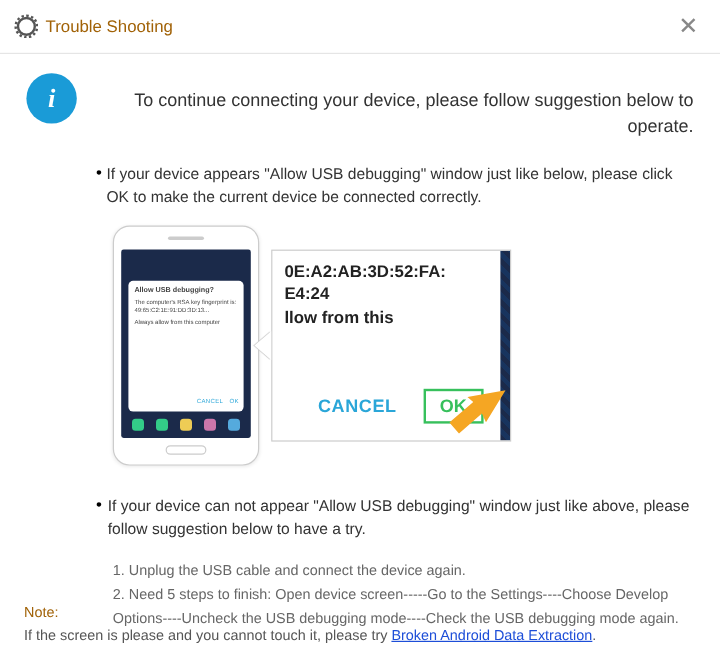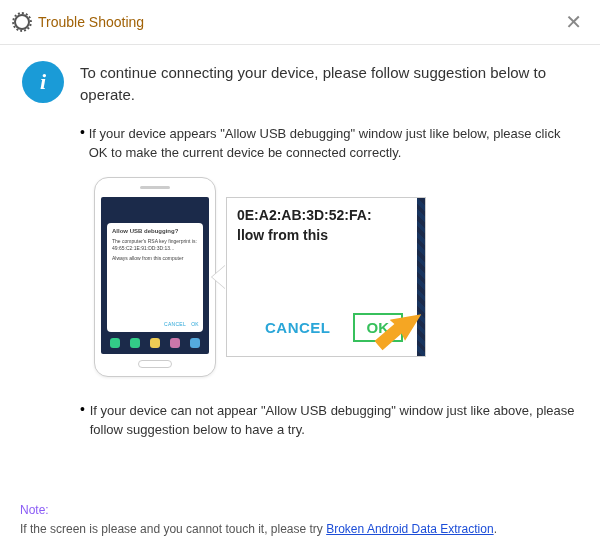--- a/index.html
+++ b/index.html
@@ -7,21 +7,21 @@
 
 .titlebar { display: flex; align-items: center; padding: 8px 14px; border-bottom: 1px solid #e5e5e5; }
 .titlebar .gear { width: 16px; height: 16px; border: 2px solid #555; border-radius: 50%; position: relative; margin-right: 8px; }
 .titlebar .gear:before { content: ""; position: absolute; inset: -4px; border: 2px dotted #555; border-radius: 50%; }
 .titlebar .title { font-size: 14px; color: #a16207; font-weight: 500; }
 .titlebar .close { margin-left: auto; font-size: 20px; color: #888; cursor: pointer; line-height: 1; padding: 4px; }
 
 .body { padding: 16px 22px 0 22px; }
 .row1 { display: flex; gap: 16px; }
 .info-circle { flex: 0 0 42px; width: 42px; height: 42px; background: #1a9bd7; border-radius: 50%; display: flex; align-items: center; justify-content: center; color: #fff; font-weight: 600; font-size: 22px; font-family: Georgia, serif; font-style: italic; }
-.heading { font-size: 15px; color: #333; line-height: 1.45; margin-top: 1px; }
+.heading { font-size: 15px; color: #333; line-height: 1.45; margin-top: 12px; text-align: right; }
 
 .point { display: flex; margin-left: 58px; margin-top: 18px; }
 .bullet { width: 14px; font-size: 14px; line-height: 1.2; color: #000; }
 .ptext { font-size: 13px; color: #333; line-height: 1.5; }
 
 .demo { margin-left: 72px; margin-top: 14px; display: flex; align-items: center; gap: 0; }
 
 .phone { width: 122px; height: 200px; border: 1px solid #ccc; border-radius: 14px; background: #fff; position: relative; display: flex; flex-direction: column; padding: 18px 6px 16px; box-shadow: 0 1px 3px rgba(0,0,0,.08); }
 .phone .speaker { width: 30px; height: 3px; background: #ccc; border-radius: 2px; margin: -10px auto 8px; }
 .phone .screen { flex: 1; background: linear-gradient(#1b2a4a,#1b2a4a); border-radius: 2px; position: relative; overflow: hidden; }
@@ -40,21 +40,21 @@
 .zoom .zallow { margin-top: 2px; }
 .zoom .zbtns { position: absolute; bottom: 14px; right: 22px; display: flex; gap: 22px; align-items: center; font-size: 15px; font-weight: 600; }
 .zoom .cancel { color: #2aa6d8; letter-spacing: .5px; }
 .zoom .okbox { color: #37c05c; border: 2px solid #37c05c; padding: 4px 12px; }
 .arrow { position: absolute; right: -2px; bottom: 10px; transform: rotate(-32deg); }
 .arrow svg { display: block; }
 
 .steps { margin-left: 72px; margin-top: 14px; font-size: 12px; color: #666; line-height: 1.7; }
 
 .footer { position: absolute; left: 20px; right: 20px; bottom: 14px; font-size: 12px; color: #555; line-height: 1.6; }
-.note { color: #8b5cf6; text-align: center; }
+.note { color: #a16207; text-align: center; }
 .link { color: #1d4ed8; text-decoration: underline; cursor: pointer; }
 </style>
 </head>
 <body>
 
 <div class="titlebar">
   <div class="gear"></div>
   <div class="title">Trouble Shooting</div>
   <div class="close">✕</div>
 </div>
@@ -94,37 +94,42 @@
       </div>
       <div class="home"></div>
     </div>
 
     <div class="pointer-tri"></div>
 
     <div class="zoom">
       <div class="edge"></div>
       <div class="zcontent">
         <div>0E:A2:AB:3D:52:FA:</div>
+        <div>E4:24</div>
         <div class="zallow">llow from this</div>
       </div>
       <div class="zbtns">
         <div class="cancel">CANCEL</div>
         <div class="okbox">OK</div>
       </div>
       <div class="arrow">
         <svg width="54" height="30" viewBox="0 0 54 30">
           <polygon points="0,10 26,6 24,0 54,12 26,26 27,18 2,22" fill="#f5a623"></polygon>
         </svg>
       </div>
     </div>
   </div>
 
   <div class="point" style="margin-top:24px">
     <div class="bullet">•</div>
     <div class="ptext">If your device can not appear "Allow USB debugging" window just like above, please follow suggestion below to have a try.</div>
   </div>
 
+  <div class="steps">
+    <div>1. Unplug the USB cable and connect the device again.</div>
+    <div>2. Need 5 steps to finish: Open device screen-----Go to the Settings----Choose Develop Options----Uncheck the USB debugging mode----Check the USB debugging mode again.</div>
+  </div>
 </div>
 
 <div class="footer">
   <span class="note">Note:</span><br>
   <span>If the screen is please and you cannot touch it, please try </span><span class="link">Broken Android Data Extraction</span><span>.</span>
 </div>
 
 </body></html>

